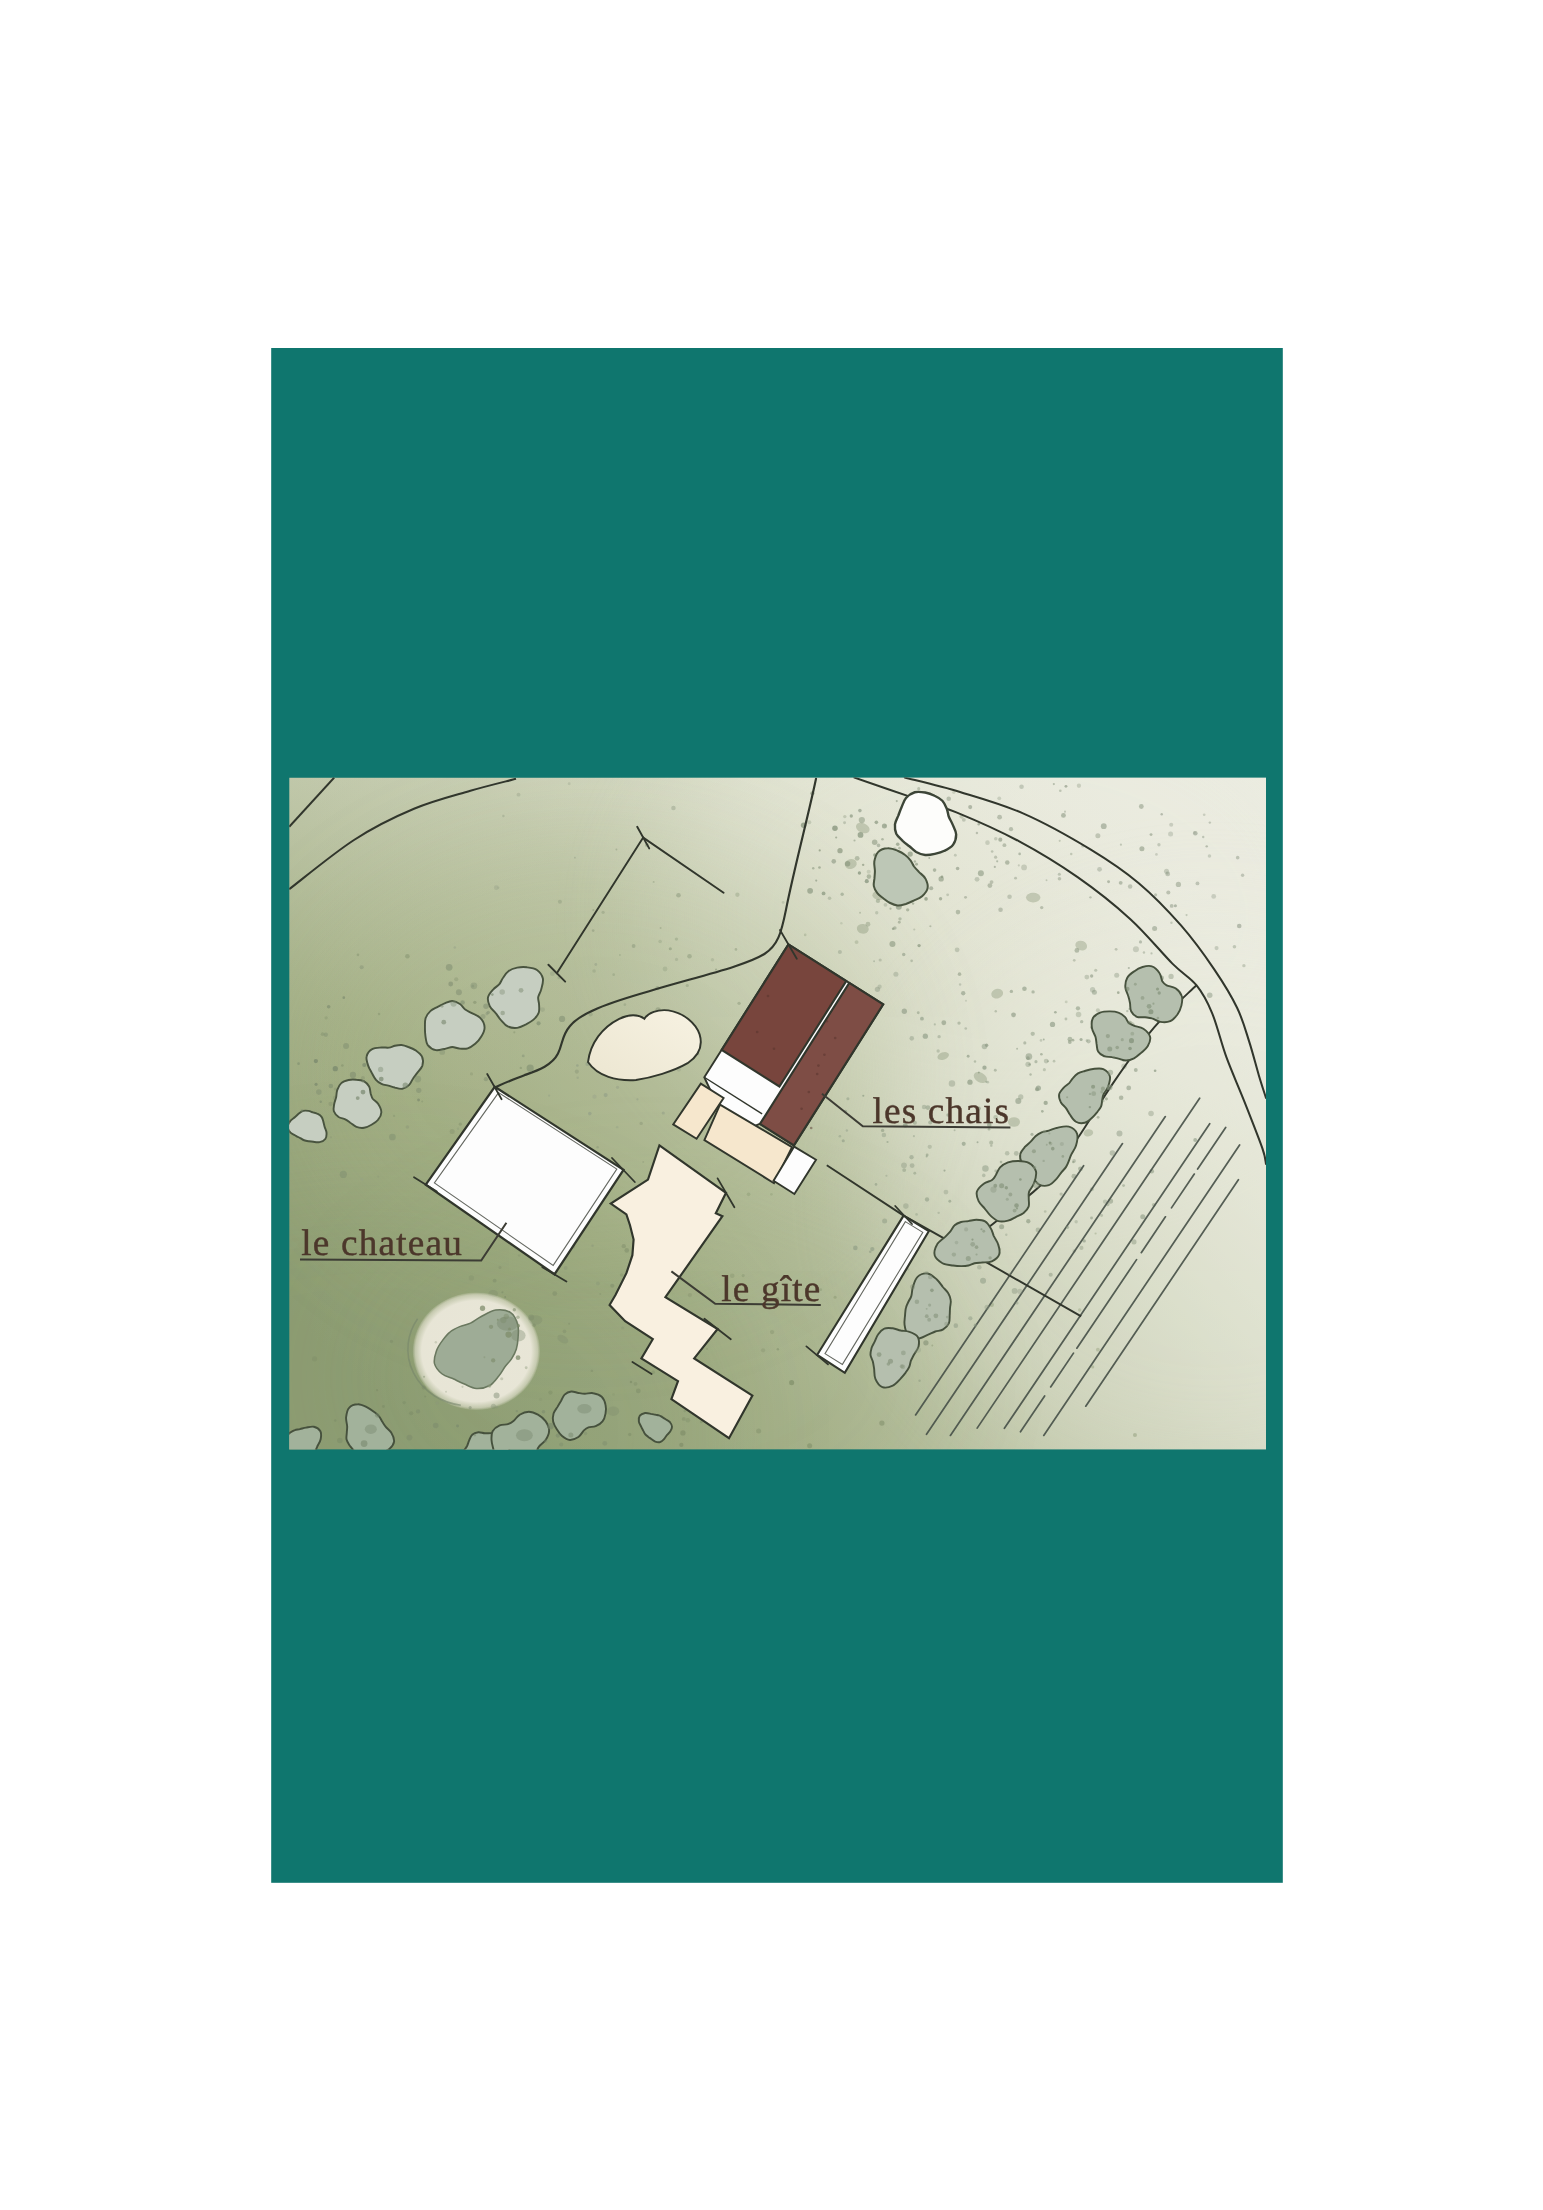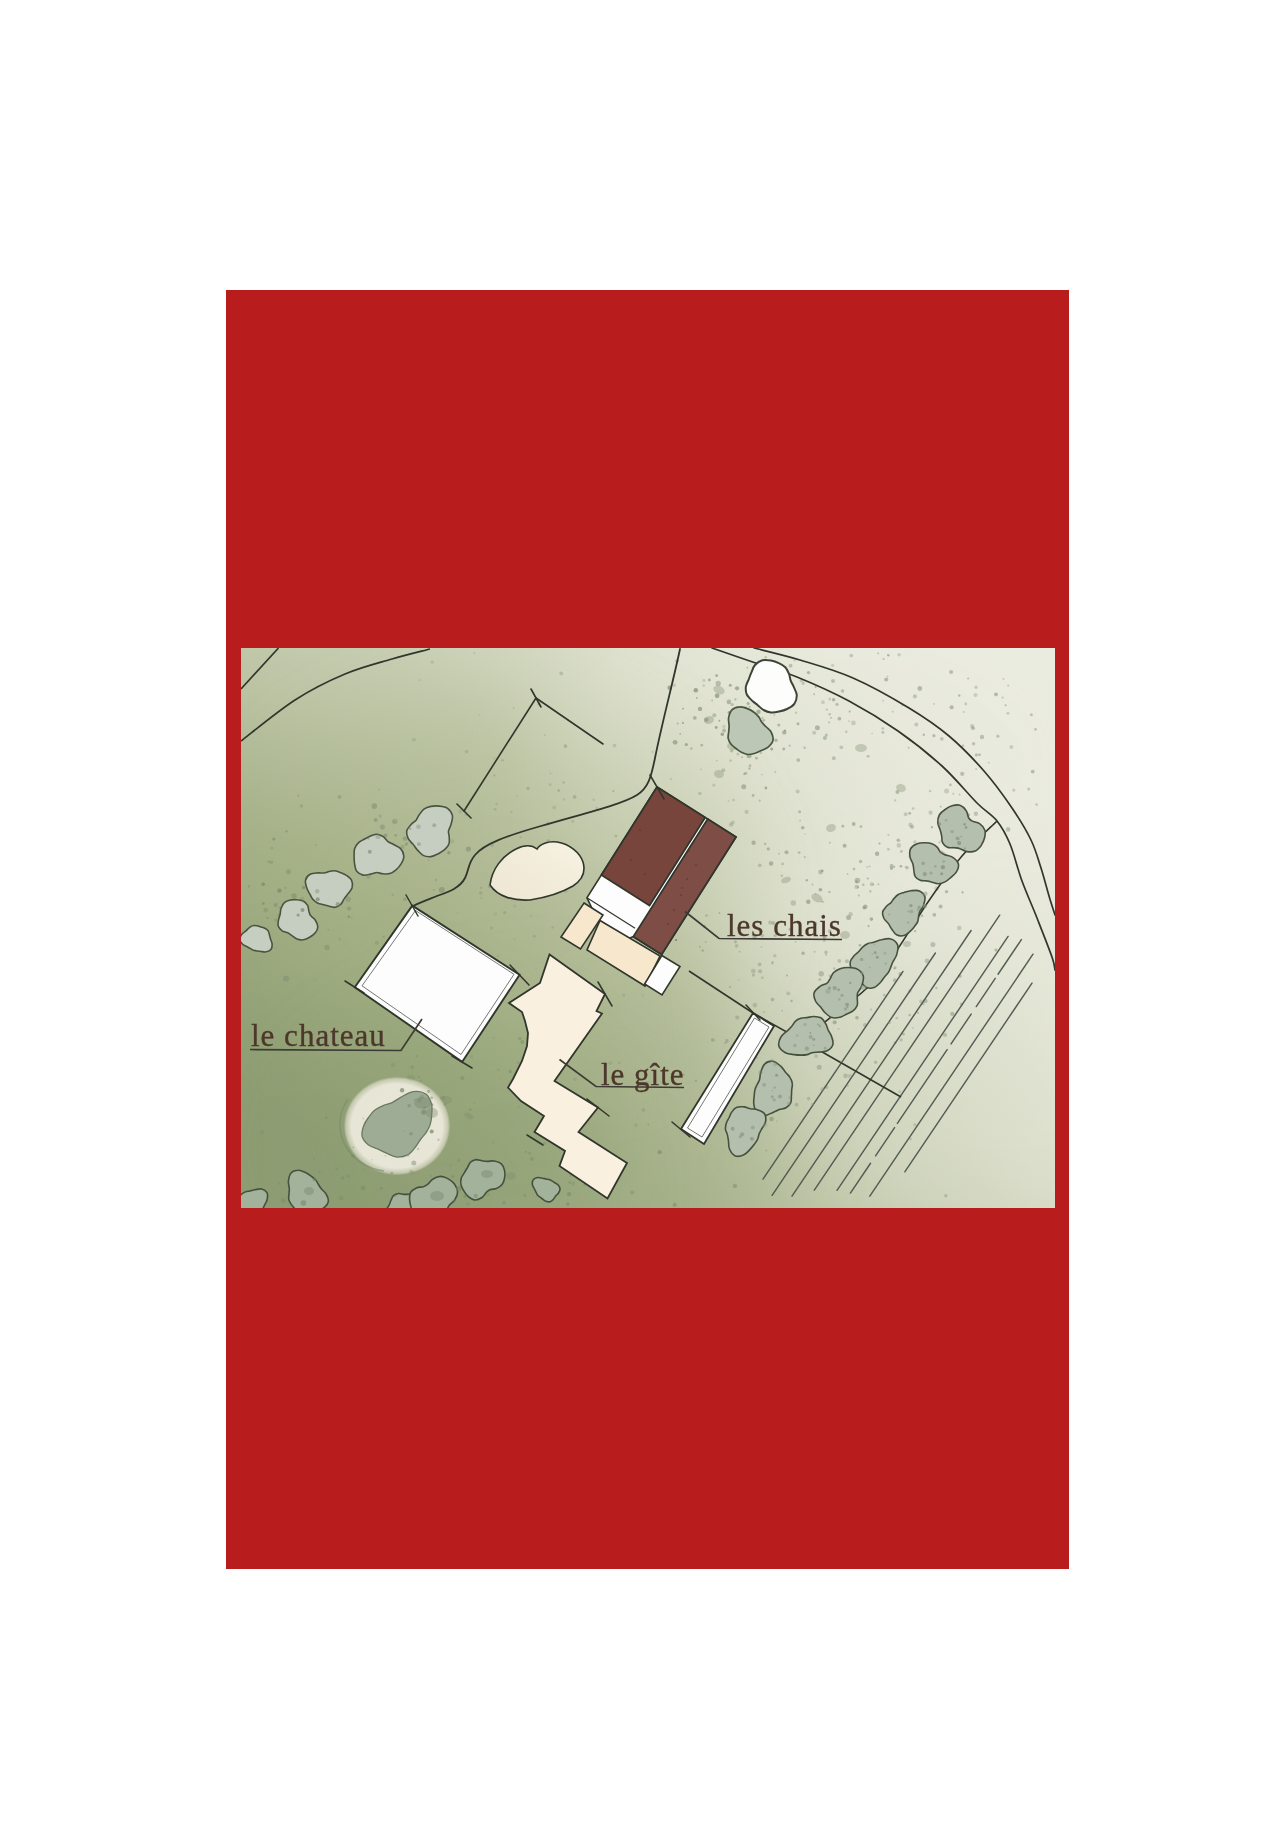--- a/index.html
+++ b/index.html
@@ -1,17 +1,17 @@
 <!DOCTYPE html>
 <html><head>
 <meta charset="utf-8">
 <style>
 html,body{margin:0;padding:0;background:#ffffff;}
 #canvas{position:relative;width:1286px;height:1842px;background:#ffffff;overflow:hidden;}
-#panel{position:absolute;left:226px;top:290px;width:843px;height:1279px;background:#b91c1c;}
+#panel{position:absolute;left:226px;top:290px;width:843px;height:1279px;background:#0f766e;}
 #map{position:absolute;left:15px;top:358px;width:814px;height:560px;}
 </style>
 </head>
 <body>
 <div id="canvas">
 
 <div id="panel">
 
 <svg id="map" viewBox="0 0 814 560">
 

